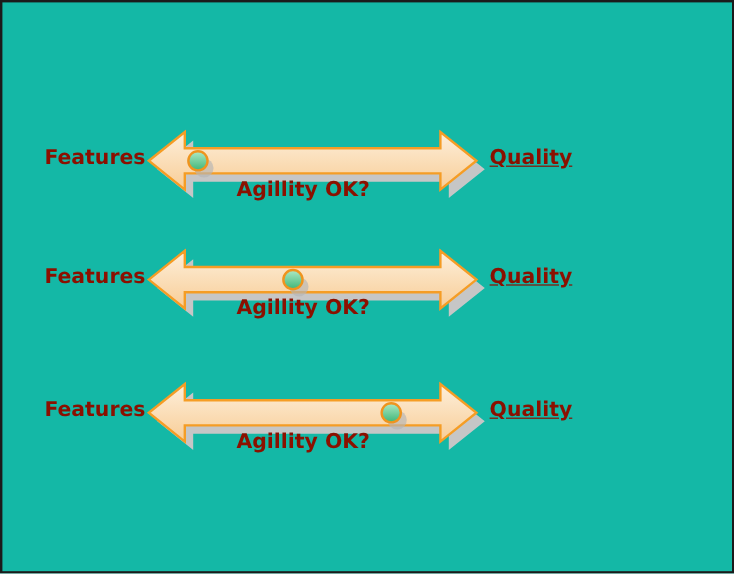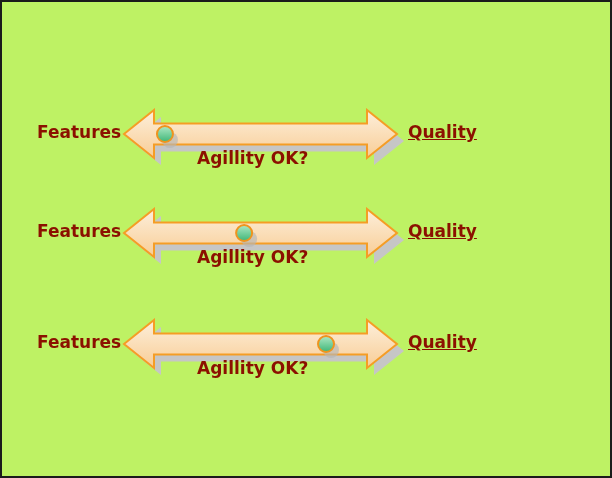--- a/index.html
+++ b/index.html
@@ -1,20 +1,20 @@
 <!DOCTYPE html>
 <html><head>
 <meta charset="utf-8">
 <style>
   html,body { margin:0; padding:0; background:#fff; }
   .canvas {
     position:relative;
     width:612px; height:478px;
     box-sizing:border-box;
-    background:#bef264;
+    background:#14b8a6;
     border:2px solid #1b1b1b;
     overflow:hidden;
     font-family:"DejaVu Sans", sans-serif;
   }
   .row { position:absolute; left:0; width:612px; height:64px; }
   .row-0 { top:106px; }
   .row-1 { top:205px; }
   .row-2 { top:316px; }
   .arrow-svg { position:absolute; left:120px; top:0; }
   .label {

